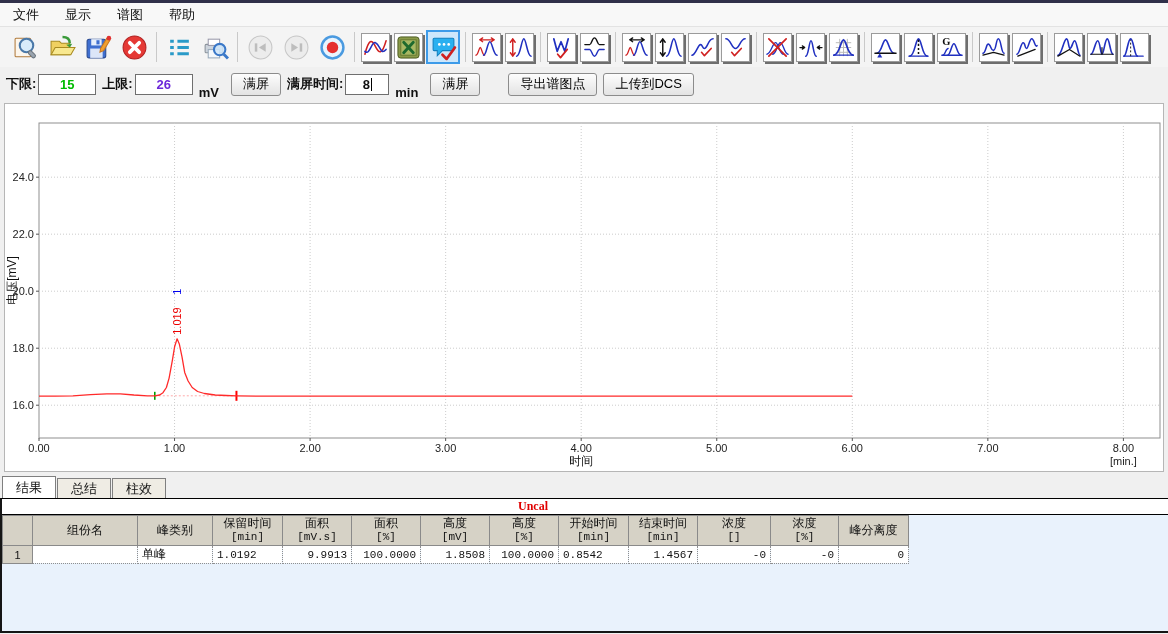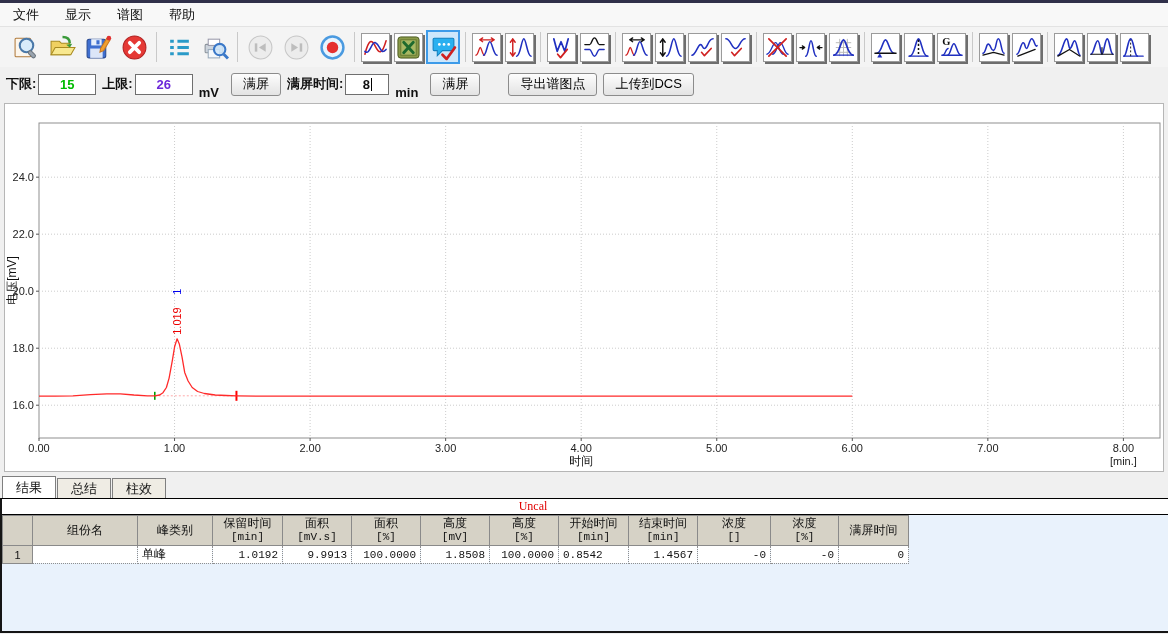--- a/index.html
+++ b/index.html
@@ -32,21 +32,21 @@
   #chart-svg{display:block}
   #chart-svg .tick{font-size:11px;fill:#222;font-family:"Liberation Sans",sans-serif}
   #chart-svg .axlabel{font-size:12px;fill:#111;font-family:"Liberation Sans",sans-serif}
   #chart-svg .plabel{font-size:11px;font-family:"Liberation Sans",sans-serif}
   
   .tabbar{display:flex;height:22px;margin-top:4px;padding-left:2px;align-items:flex-end}
   .tab{height:20px;box-sizing:border-box;padding:4px 13px;border:1px solid #7f7f7f;border-bottom:none;background:#efece4;display:flex;align-items:center;font-size:13px;margin-right:1px}
   .tab.active{background:#fff;height:22px;position:relative;z-index:2}
   .bottom-panel{height:135px;box-sizing:border-box;border-top:1px solid #000;border-left:2px solid #151515;border-bottom:2px solid #151515;background:#e9f2fc;position:relative;z-index:1}
   .uncal{height:15px;background:#fff;border-bottom:1px solid #000;display:flex;align-items:center;justify-content:center}
-  .uncal span{color:#e00000;font-weight:normal;font-size:12px;position:relative;left:-52px;font-family:"Liberation Serif",serif}
+  .uncal span{color:#e00000;font-weight:bold;font-size:12px;position:relative;left:-52px;font-family:"Liberation Serif",serif}
   table{border-collapse:collapse;table-layout:fixed;width:906px;background:transparent}
   th{background:#d6d2c6;border:1px solid #8a8a8a;font-weight:normal;font-size:12px;line-height:13px;padding:0;height:29px;overflow:hidden}
   th .u{font-size:11px;font-family:"Liberation Mono",monospace}
   td{background:#fff;border-right:1px dotted #8f8f8f;border-bottom:1px dotted #8f8f8f;height:16px;padding:0 4px;font-size:11px;font-family:"Liberation Mono",monospace;white-space:nowrap;overflow:hidden}
   td.rowhead{background:#d6d2c6;border:1px solid #8a8a8a;text-align:center;font-family:"Liberation Sans",sans-serif;font-size:11px;padding:0}
   td.zh{font-family:"Liberation Sans",sans-serif;font-size:12px}
 </style>
 </head>
 <body>
 
@@ -403,27 +403,27 @@
           <th>峰类别</th>
           <th>保留时间<br><span class="u">[min]</span></th>
           <th>面积<br><span class="u">[mV.s]</span></th>
           <th>面积<br><span class="u">[%]</span></th>
           <th>高度<br><span class="u">[mV]</span></th>
           <th>高度<br><span class="u">[%]</span></th>
           <th>开始时间<br><span class="u">[min]</span></th>
           <th>结束时间<br><span class="u">[min]</span></th>
           <th>浓度<br><span class="u">[]</span></th>
           <th>浓度<br><span class="u">[%]</span></th>
-          <th>满屏时间</th>
+          <th>峰分离度</th>
         </tr>
         <tr>
           <td class="rowhead">1</td>
           <td class="zh" style="text-align:left"></td>
           <td class="zh" style="text-align:left">单峰</td>
-          <td class="" style="text-align:right">1.0192</td>
+          <td class="" style="">1.0192</td>
           <td class="" style="text-align:right">9.9913</td>
           <td class="" style="text-align:right">100.0000</td>
           <td class="" style="text-align:right">1.8508</td>
           <td class="" style="text-align:right">100.0000</td>
           <td class="" style="text-align:left">0.8542</td>
           <td class="" style="text-align:right">1.4567</td>
           <td class="" style="text-align:right">-0</td>
           <td class="" style="text-align:right">-0</td>
           <td class="" style="text-align:right">0</td>
         </tr>

